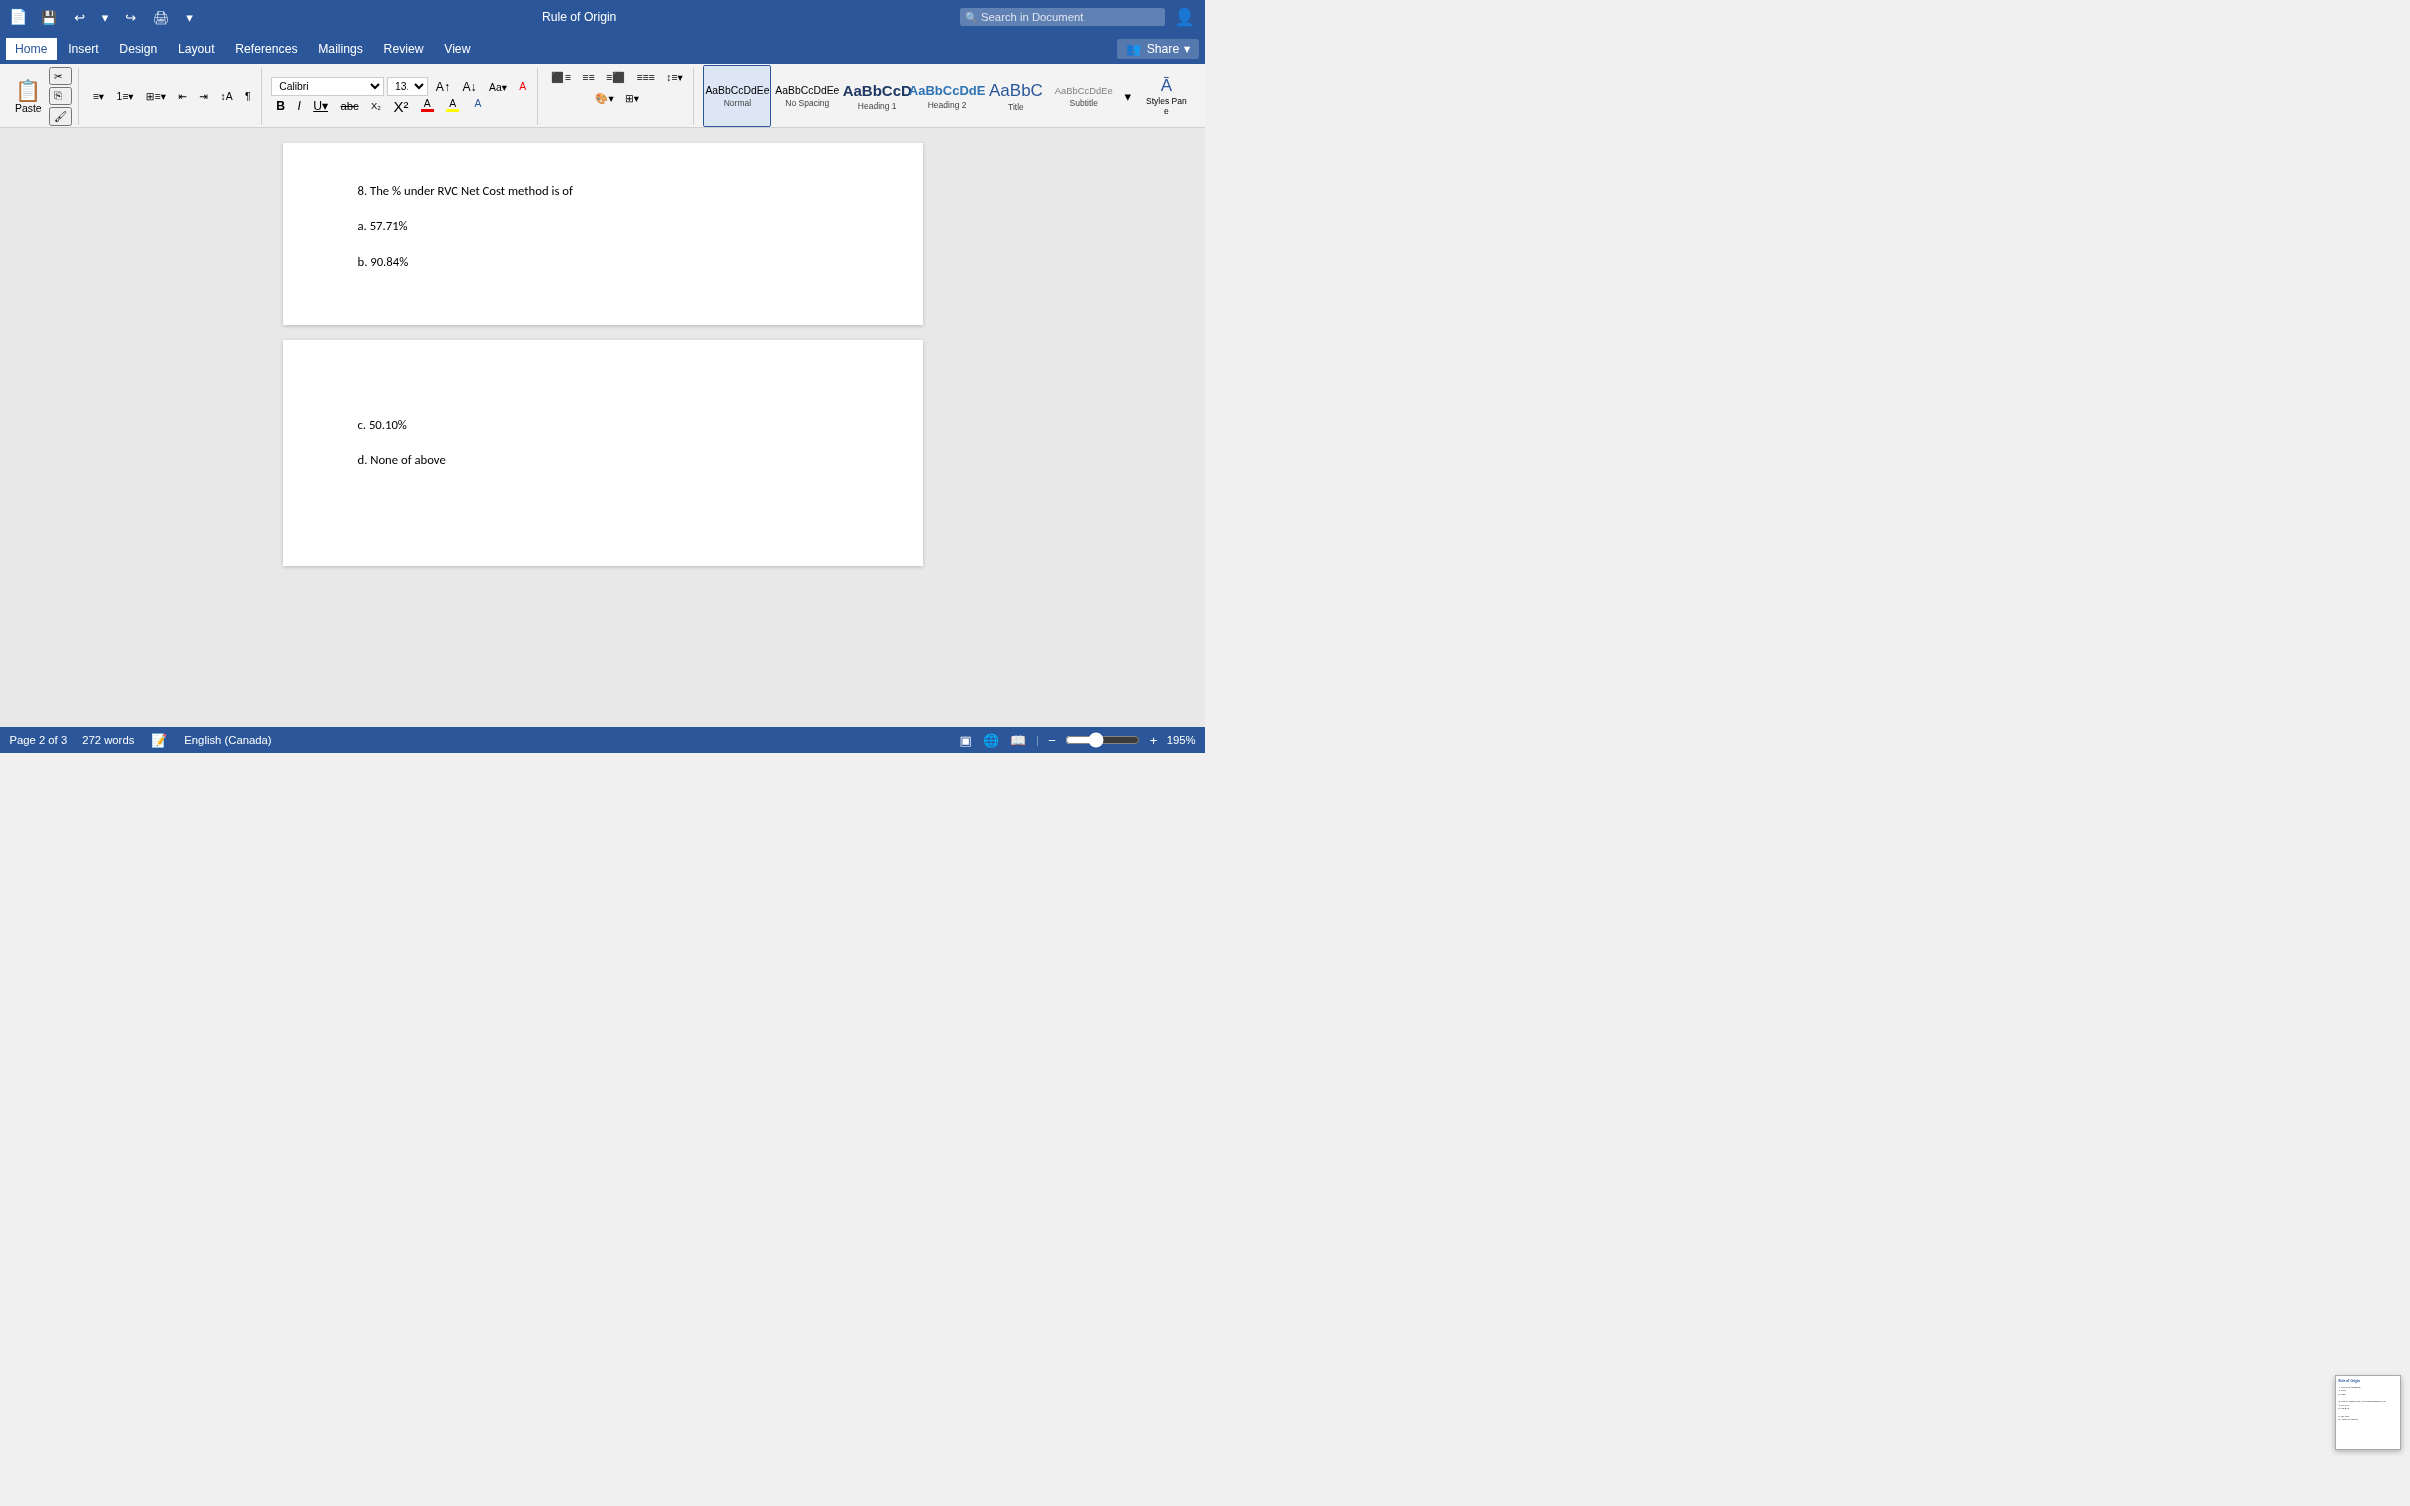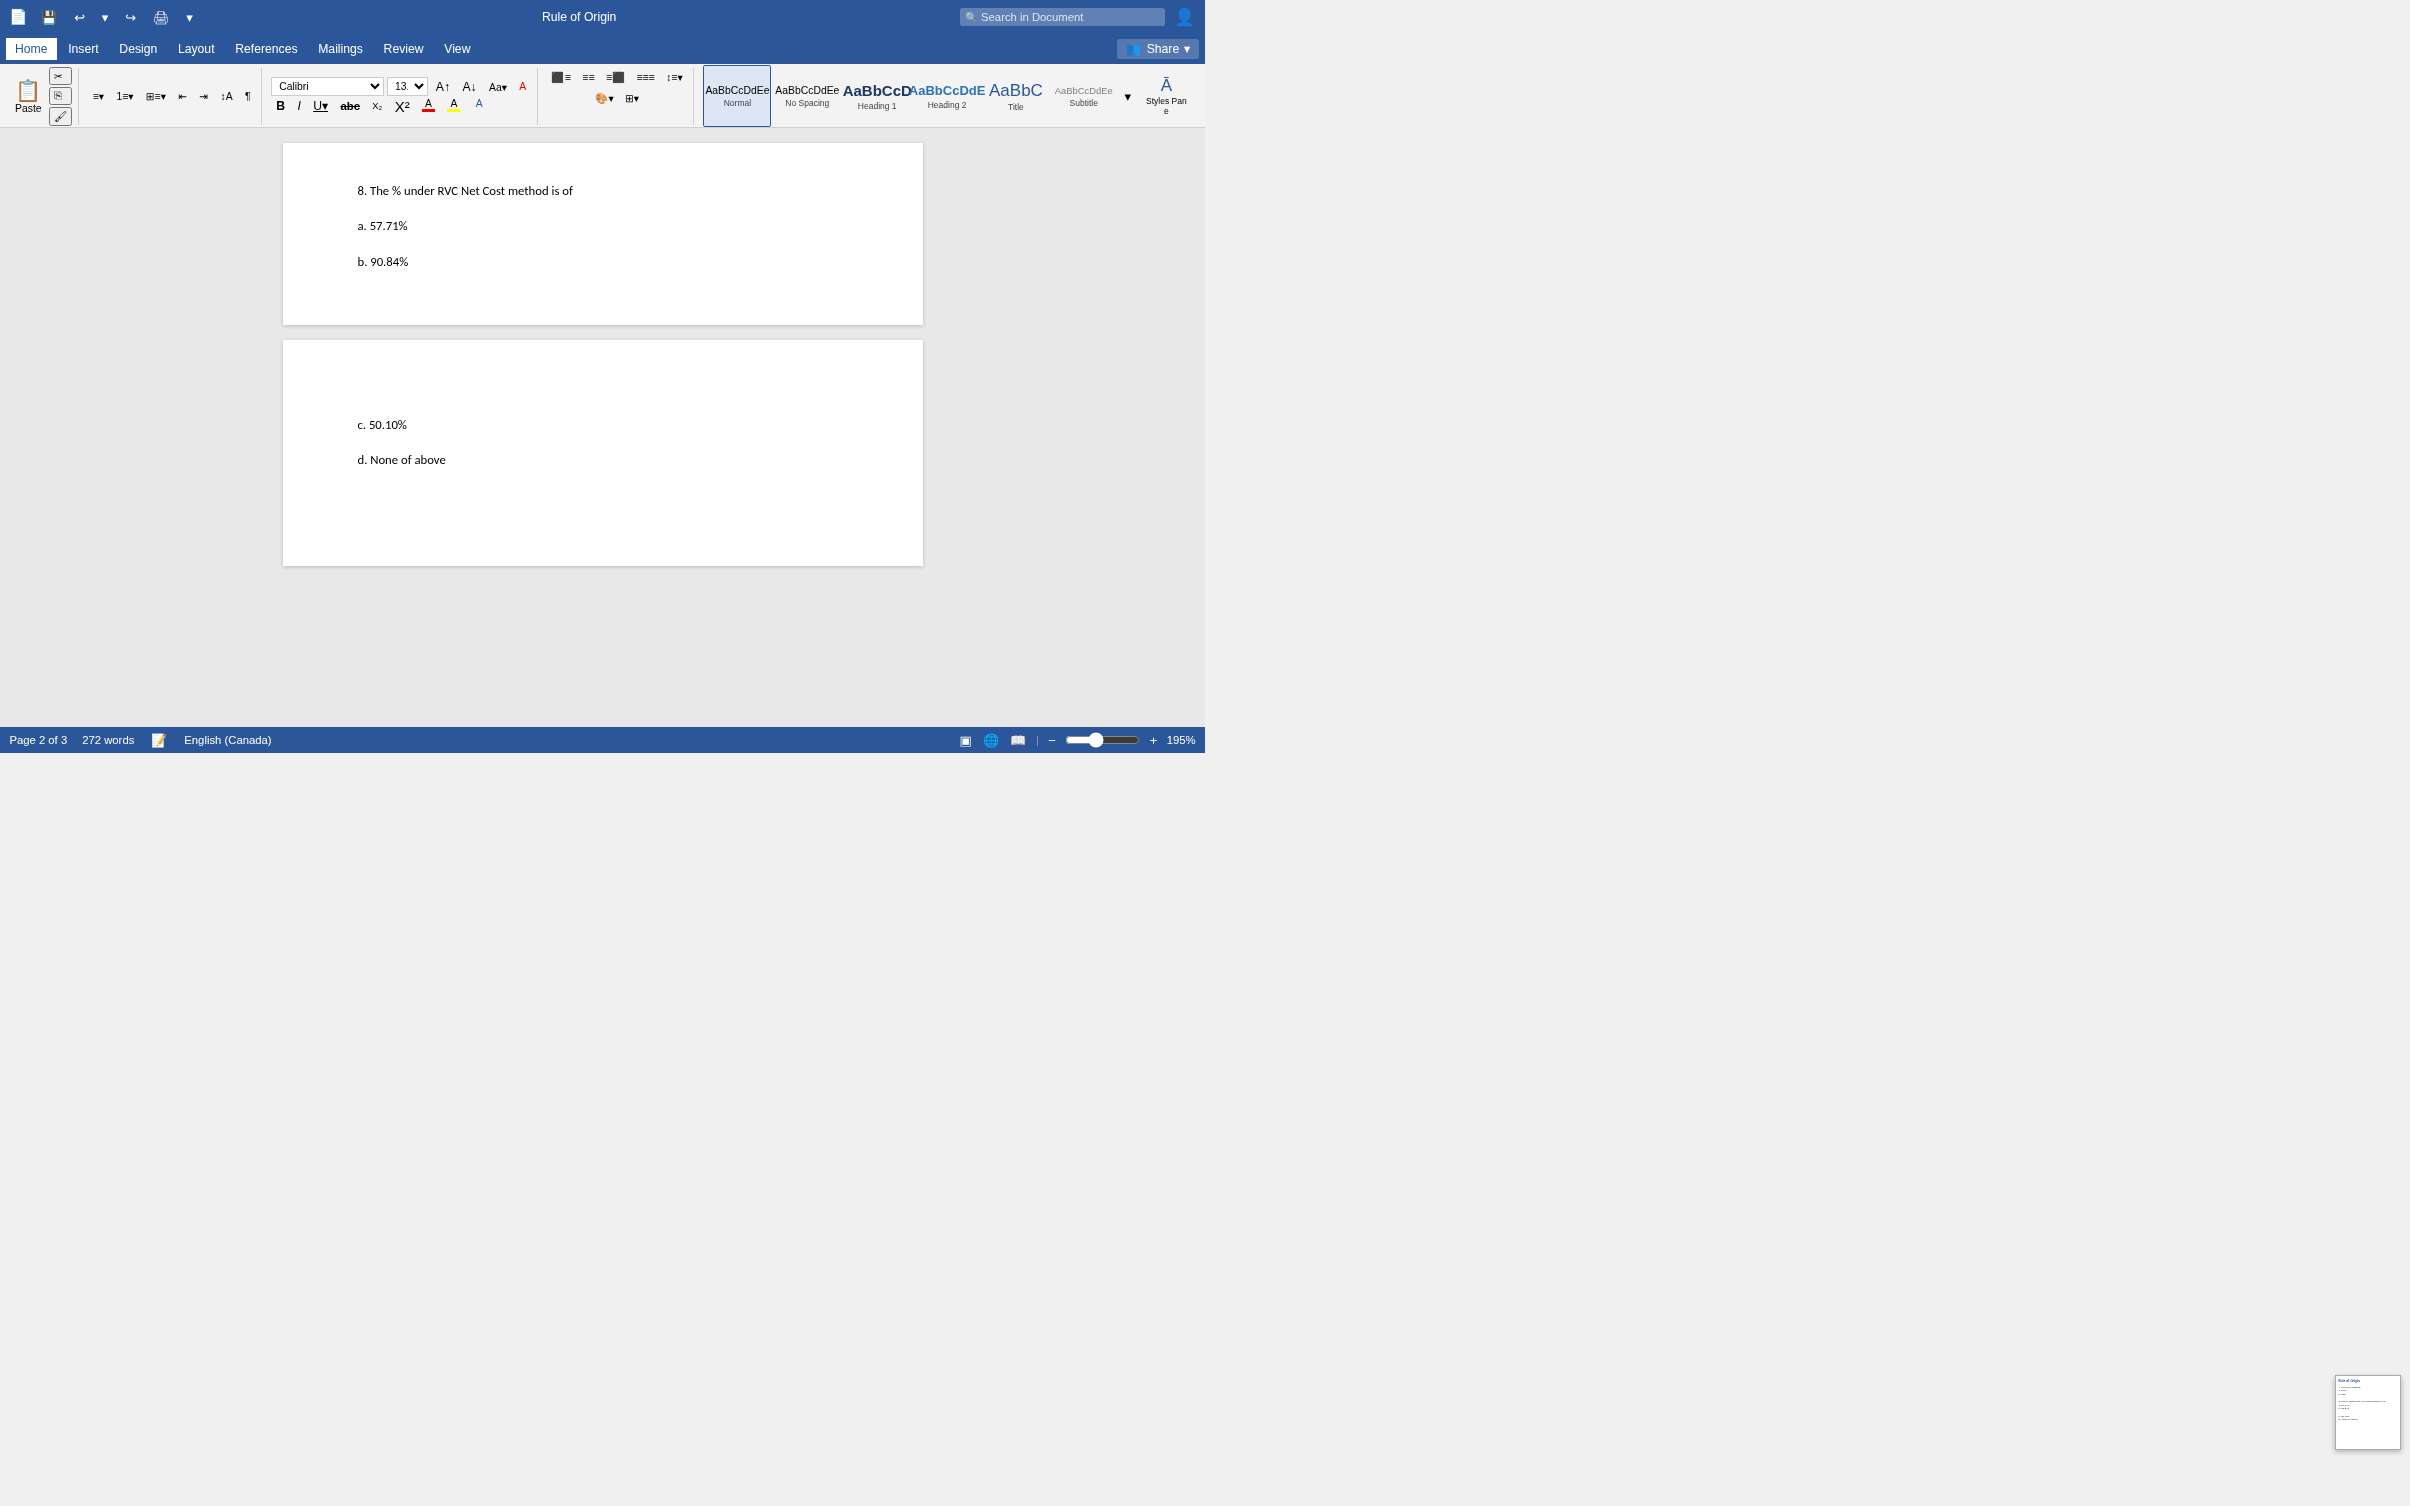--- a/index.html
+++ b/index.html
@@ -96,21 +96,21 @@
       font-size: 10.4px; border: 0.9px solid #ccc; padding: 0.9px 2.8px;
       height: 19px; width: 41px; background: white;
     }
     .font-btn {
       font-size: 10.4px; border: 0.9px solid transparent; padding: 0.9px 3.8px;
       height: 19px; cursor: pointer; background: none; border-radius: 1.9px;
     }
     .bold-btn { font-weight: bold; font-size: 12.2px; }
     .italic-btn { font-style: italic; font-size: 12.2px; }
     .underline-btn { text-decoration: underline; font-size: 12.2px; }
-    .strike-btn { text-decoration: line-through; font-size: 11.3px; font-weight: bold; }
+    .strike-btn { text-decoration: line-through; font-size: 11.3px; }
     .color-btn { display: flex; flex-direction: column; align-items: center; }
     .color-indicator { height: 2.8px; width: 13px; }
 
     
     .styles-group { display: flex; align-items: center; gap: 1.9px; }
     .style-box {
       display: flex; flex-direction: column; align-items: center; justify-content: center;
       width: 68px; height: 62px; border: 0.9px solid transparent;
       cursor: pointer; font-size: 9.4px; padding: 1.9px;
       border-radius: 1.9px; text-align: center;

